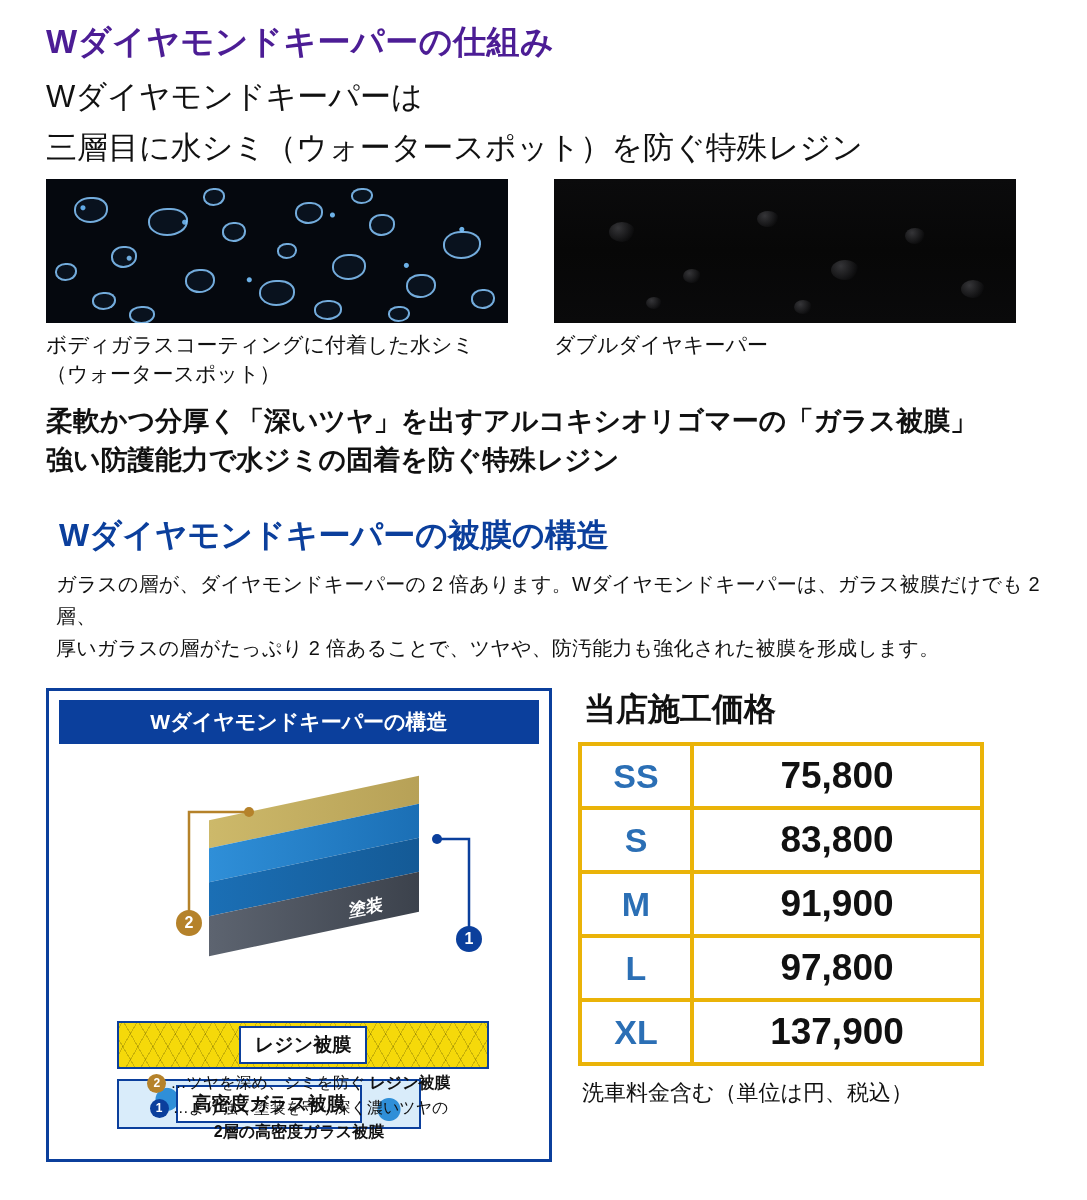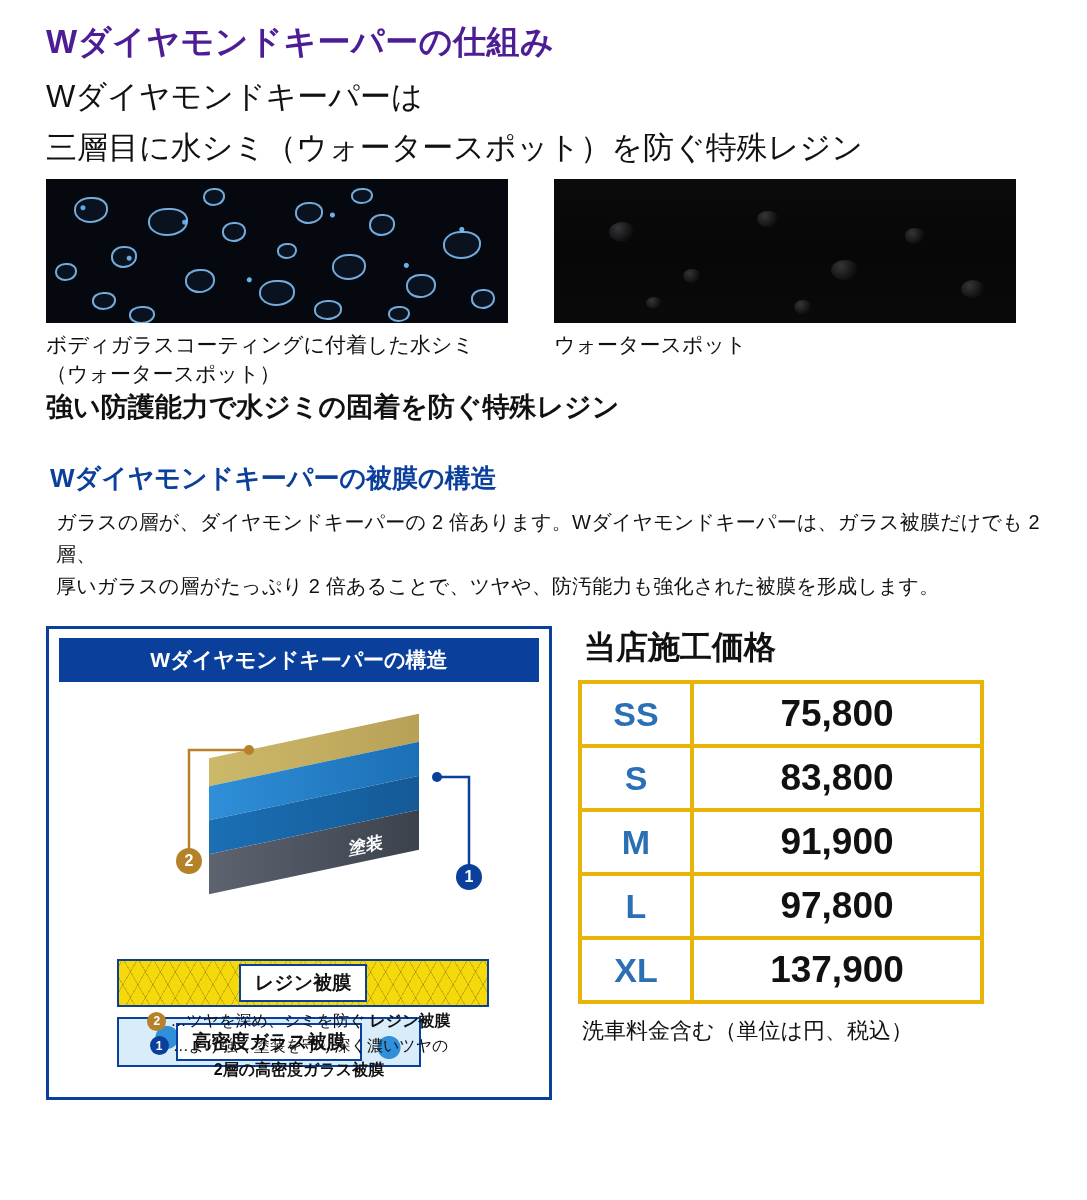--- a/index.html
+++ b/index.html
@@ -82,23 +82,23 @@
   .bold-line {
     font-size: 27px;
     font-weight: bold;
     line-height: 1.45;
     margin: 0;
     color: #111;
   }
   .bold-line.first { margin-top: 14px; }
   .structure-heading {
     color: #0b3f9c;
-    font-size: 26px;
-    font-weight: bold;
-    margin: 34px 0 10px 4px;
+    font-size: 32px;
+    font-weight: bold;
+    margin: 34px 0 10px 13px;
   }
   .body-text {
     font-size: 20px;
     line-height: 1.6;
     color: #111;
     margin: 0 0 0 10px;
     letter-spacing: 0.2px;
   }
   .lower {
     display: flex;
@@ -267,25 +267,26 @@
         <div class="drop" style="left:12%;top:30%;width:26px;height:20px;"></div>
         <div class="drop" style="left:28%;top:62%;width:18px;height:14px;"></div>
         <div class="drop" style="left:44%;top:22%;width:22px;height:16px;"></div>
         <div class="drop" style="left:60%;top:56%;width:28px;height:20px;"></div>
         <div class="drop" style="left:76%;top:34%;width:20px;height:16px;"></div>
         <div class="drop" style="left:88%;top:70%;width:24px;height:18px;"></div>
         <div class="drop" style="left:20%;top:82%;width:16px;height:12px;"></div>
         <div class="drop" style="left:52%;top:84%;width:18px;height:14px;"></div>
       </div>
       <div class="caption">
-        <div>ウォータースポット</div>
+        <div>ダブルダイヤキーパー</div>
       </div>
     </div>
   </div>
 
+  <p class="bold-line first">柔軟かつ分厚く「深いツヤ」を出すアルコキシオリゴマーの「ガラス被膜」</p>
   <p class="bold-line">強い防護能力で水ジミの固着を防ぐ特殊レジン</p>
 
   <h2 class="structure-heading">Wダイヤモンドキーパーの被膜の構造</h2>
   <div class="body-text">
     <div>ガラスの層が、ダイヤモンドキーパーの 2 倍あります。Wダイヤモンドキーパーは、ガラス被膜だけでも 2 層、</div>
     <div>厚いガラスの層がたっぷり 2 倍あることで、ツヤや、防汚能力も強化された被膜を形成します。</div>
   </div>
 
   <div class="lower">
 

